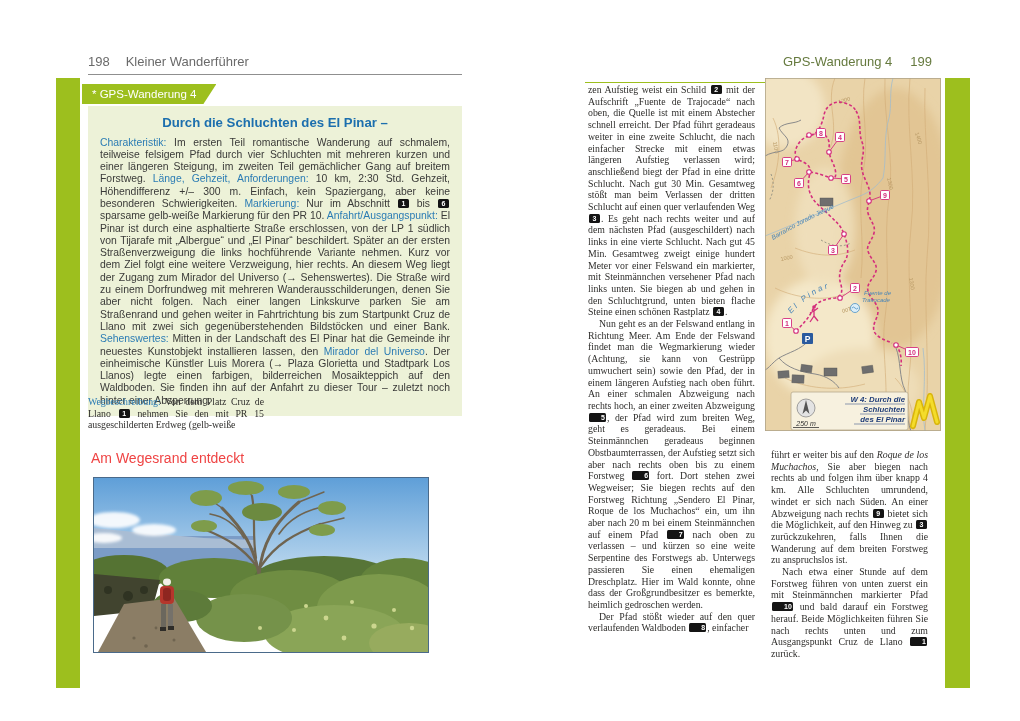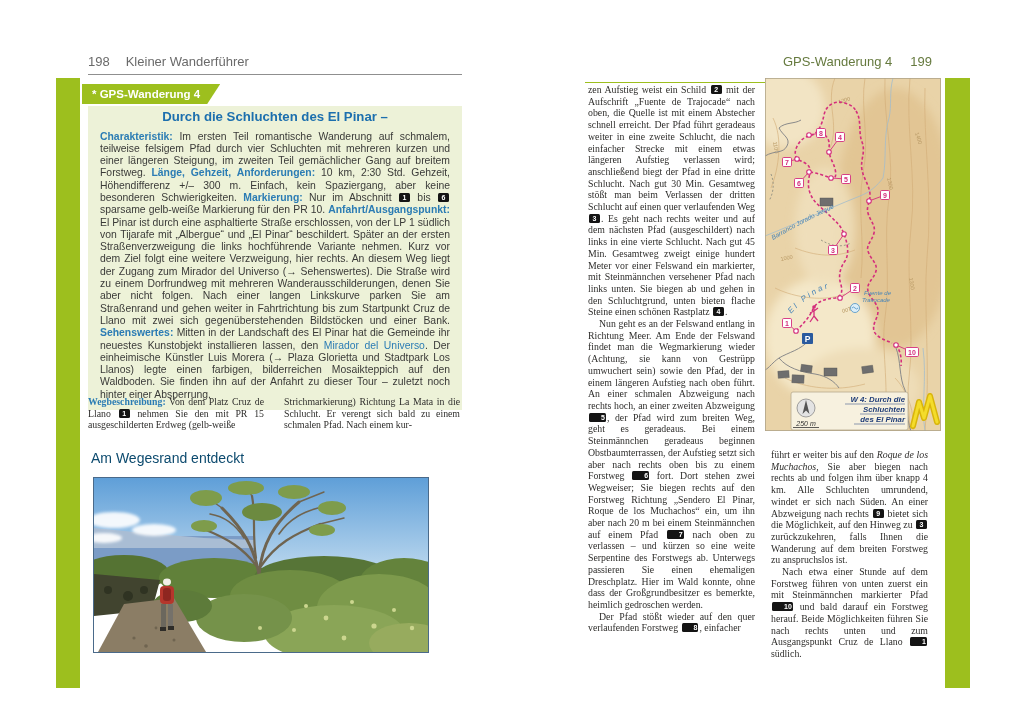--- a/index.html
+++ b/index.html
@@ -12,50 +12,50 @@
   
   .lp-header{position:absolute;left:88px;top:54px;width:374px;color:#6a6a6a;
              font-size:13px;border-bottom:1px solid #8f8f8f;padding-bottom:5px;}
   .lp-header .pgnum{margin-right:16px;}
   .rp-header{position:absolute;left:585px;top:54px;width:347px;color:#667a3f;
              font-size:13px;text-align:right;border-bottom:1.5px solid #9dbf1e;padding-bottom:13px;}
   .rp-header .pgnum{margin-left:18px;}
 
   
   .tab{position:absolute;left:82px;top:84px;background:#9dbf1e;color:#fff;
-       font-size:11.5px;font-weight:bold;padding:4px 20px 4px 10px;
+       font-size:11.5px;font-weight:normal;padding:4px 20px 4px 10px;
        clip-path:polygon(0 0,100% 0,calc(100% - 13px) 100%,0 100%);}
 
   
   .infobox{position:absolute;left:88px;top:106px;width:350px;background:#edf2d8;
-           padding:0 12px 9px 12px;}
+           padding:6px 12px 9px 12px;}
   .ib-title{text-align:center;color:#1c6fae;font-weight:bold;font-size:13.2px;
             line-height:15.5px;margin:3px 0 6px 0;}
   .ib-body{font-size:10.4px;line-height:12.3px;text-align:justify;color:#3a3a38;}
 
-  .seg-lead{color:#2b7cb4;font-weight:bold;}
+  .seg-lead{color:#2b7cb4;font-weight:normal;}
   .seg-link{color:#2b7cb4;}
   .seg-it{font-style:italic;}
 
   .badge{display:inline-block;min-width:9px;height:9px;padding:0 1px;background:#141414;
          color:#fff;font:bold 7px/9px "Liberation Sans",sans-serif;text-align:center;
          border-radius:1.5px;vertical-align:1px;margin:0 1px;}
 
   
   .serif{font-family:"Liberation Serif",serif;font-size:9.8px;line-height:11.7px;
          text-align:justify;color:#2e2d2b;}
   .wegcol{position:absolute;top:396px;width:176px;}
   .wc1{left:88px;}
   .wc2{left:284px;}
   .col p{margin:0;}
   .col p.ind{text-indent:11px;}
   .r1{position:absolute;left:588px;top:84px;width:167px;}
   .r2{position:absolute;left:771px;top:449px;width:157px;}
 
-  .photo-heading{position:absolute;left:91px;top:450px;color:#0c4a6e;font-size:14px;}
+  .photo-heading{position:absolute;left:91px;top:450px;color:#ef4444;font-size:14px;}
   .photo{position:absolute;left:93px;top:477px;width:336px;height:176px;
          border:1px solid #4a6a8a;box-sizing:border-box;}
   .photo svg{display:block;}
 
   .map{position:absolute;left:765px;top:78px;width:176px;height:353px;}
   .map svg{display:block;}
 </style>
 </head>
 <body>
 
@@ -75,21 +75,20 @@
   <div class="tab">* GPS-Wanderung 4</div>
 
   <div class="infobox">
     <div class="ib-title">
       <span>Durch die Schluchten des El Pinar –</span><br>
     </div>
     <div class="ib-body"><span class="seg-lead">Charakteristik:</span><span> Im ersten Teil romantische Wanderung auf schmalem, teilweise felsigem Pfad durch vier Schluchten mit mehreren kurzen und einer längeren Steigung, im zweiten Teil gemächlicher Gang auf breitem Forstweg. </span><span class="seg-lead">Länge, Gehzeit, Anforderungen:</span><span> 10 km, 2:30 Std. Gehzeit, Höhendifferenz +/– 300 m. Einfach, kein Spaziergang, aber keine besonderen Schwierigkeiten. </span><span class="seg-lead">Markierung:</span><span> Nur im Abschnitt </span><span class="badge">1</span><span> bis </span><span class="badge">6</span><span> sparsame gelb-weiße Markierung für den PR 10. </span><span class="seg-lead">Anfahrt/Ausgangspunkt:</span><span> El Pinar ist durch eine asphaltierte Straße erschlossen, von der LP 1 südlich von Tijarafe mit „Albergue“ und „El Pinar“ beschildert. Später an der ersten Straßenverzweigung die links hochführende Variante nehmen. Kurz vor dem Ziel folgt eine weitere Verzweigung, hier rechts. An diesem Weg liegt der Zugang zum Mirador del Universo (→ Sehenswertes). Die Straße wird zu einem Dorfrundweg mit mehreren Wanderausschilderungen, denen Sie aber nicht folgen. Nach einer langen Linkskurve parken Sie am Straßenrand und gehen weiter in Fahrtrichtung bis zum Startpunkt Cruz de Llano mit zwei sich gegenüberstehenden Bildstöcken und einer Bank. </span><span class="seg-lead">Sehenswertes:</span><span> Mitten in der Landschaft des El Pinar hat die Gemeinde ihr neuestes Kunstobjekt installieren lassen, den </span><span class="seg-link">Mirador del Universo</span><span>. Der einheimische Künstler Luis Morera (→ Plaza Glorietta und Stadtpark Los Llanos) legte einen farbigen, bilderreichen Mosaikteppich auf den Waldboden. Sie finden ihn auf der Anfahrt zu dieser Tour – zuletzt noch hinter einer Absperrung.</span></div>
   </div>
 
   <div class="wegcol wc1 serif"><span class="seg-lead">Wegbeschreibung:</span><span> Von dem Platz Cruz de Llano </span><span class="badge">1</span><span> nehmen Sie den mit PR 15 ausgeschilderten Erdweg (gelb-weiße</span></div>
-  <div class="wegcol wc2 serif"><span>Strichmarkierung) Richtung La Mata in die Schlucht. Er verengt sich bald zu einem schmalen Pfad. Nach einem kur-</span></div>
 
   <div class="photo-heading">Am Wegesrand entdeckt</div>
 
   <div class="photo">
     <svg width="334" height="174" viewBox="0 0 334 174">
       <defs>
         <linearGradient id="sky" x1="0" y1="0" x2="0" y2="1">
           <stop offset="0" stop-color="#5f9fd8"></stop>
             <stop offset="1" stop-color="#c2dcf0"></stop>
         </linearGradient>
@@ -175,26 +174,26 @@
         <rect x="74" y="126" width="5" height="23" fill="#75716a"></rect>
         <rect x="66" y="149" width="6" height="4" fill="#2e2c28"></rect>
         <rect x="74" y="148" width="6" height="4" fill="#2e2c28"></rect>
       </g>
     </svg>
   </div>
 
   <div class="col r1 serif">
     <p><span>zen Aufstieg weist ein Schild </span><span class="badge">2</span><span> mit der Aufschrift „Fuente de Trajocade“ nach oben, die Quelle ist mit einem Abstecher schnell erreicht. Der Pfad führt geradeaus weiter in eine zweite Schlucht, die nach einfacher Strecke mit einem etwas längeren Aufstieg verlassen wird; anschließend biegt der Pfad in eine dritte Schlucht. Nach gut 30 Min. Gesamtweg stößt man beim Verlassen der dritten Schlucht auf einen quer verlaufenden Weg </span><span class="badge">3</span><span>. Es geht nach rechts weiter und auf dem nächsten Pfad (ausgeschildert) nach links in eine vierte Schlucht. Nach gut 45 Min. Gesamtweg zweigt einige hundert Meter vor einer Felswand ein markierter, mit Steinmännchen versehener Pfad nach links unten. Sie biegen ab und gehen in den Schluchtgrund, unten bieten flache Steine einen schönen Rastplatz </span><span class="badge">4</span><span>.</span></p>
     <p class="ind"><span>Nun geht es an der Felswand entlang in Richtung Meer. Am Ende der Felswand findet man die Wegmarkierung wieder (Achtung, sie kann von Gestrüpp umwuchert sein) sowie den Pfad, der in einem längeren Aufstieg nach oben führt. An einer schmalen Abzweigung nach rechts hoch, an einer zweiten Abzweigung </span><span class="badge">5</span><span>, der Pfad wird zum breiten Weg, geht es geradeaus. Bei einem Steinmännchen geradeaus beginnen Obstbaumterrassen, der Aufstieg setzt sich aber nach rechts oben bis zu einem Forstweg </span><span class="badge">6</span><span> fort. Dort stehen zwei Wegweiser; Sie biegen rechts auf den Forstweg Richtung „Sendero El Pinar, Roque de los Muchachos“ ein, um ihn aber nach 20 m bei einem Steinmännchen auf einem Pfad </span><span class="badge">7</span><span> nach oben zu verlassen – und kürzen so eine weite Serpentine des Forstwegs ab. Unterwegs passieren Sie einen ehemaligen Dreschplatz. Hier im Wald konnte, ohne dass der Großgrundbesitzer es bemerkte, heimlich gedroschen werden.</span></p>
-    <p class="ind"><span>Der Pfad stößt wieder auf den quer verlaufenden Forstweg </span><span class="badge">8</span><span>, einfacher</span></p>
+    <p class="ind"><span>Der Pfad stößt wieder auf den quer verlaufenden Waldboden </span><span class="badge">8</span><span>, einfacher</span></p>
   </div>
 
   <div class="col r2 serif">
     <p><span>führt er weiter bis auf den </span><span class="seg-it">Roque de los Muchachos,</span><span> Sie aber biegen nach rechts ab und folgen ihm über knapp 4 km. Alle Schluchten umrundend, windet er sich nach Süden. An einer Abzweigung nach rechts </span><span class="badge">9</span><span> bietet sich die Möglichkeit, auf den Hinweg zu </span><span class="badge">3</span><span> zurückzukehren, falls Ihnen die Wanderung auf dem breiten Forstweg zu anspruchslos ist.</span></p>
-    <p class="ind"><span>Nach etwa einer Stunde auf dem Forstweg führen von unten zuerst ein mit Steinmännchen markierter Pfad </span><span class="badge">10</span><span> und bald darauf ein Forstweg herauf. Beide Möglichkeiten führen Sie nach rechts unten und zum Ausgangspunkt Cruz de Llano </span><span class="badge">1</span><span> südlich.</span></p>
+    <p class="ind"><span>Nach etwa einer Stunde auf dem Forstweg führen von unten zuerst ein mit Steinmännchen markierter Pfad </span><span class="badge">10</span><span> und bald darauf ein Forstweg herauf. Beide Möglichkeiten führen Sie nach rechts unten und zum Ausgangspunkt Cruz de Llano </span><span class="badge">1</span><span> zurück.</span></p>
   </div>
 
   <div class="map">
     <svg width="176" height="353" viewBox="0 0 176 353">
       <defs>
           <filter id="mblur">
             <feGaussianBlur stdDeviation="5"></feGaussianBlur>
           </filter>
         </defs>
       <rect x="0" y="0" width="176" height="353" fill="#e9d3a8"></rect>

